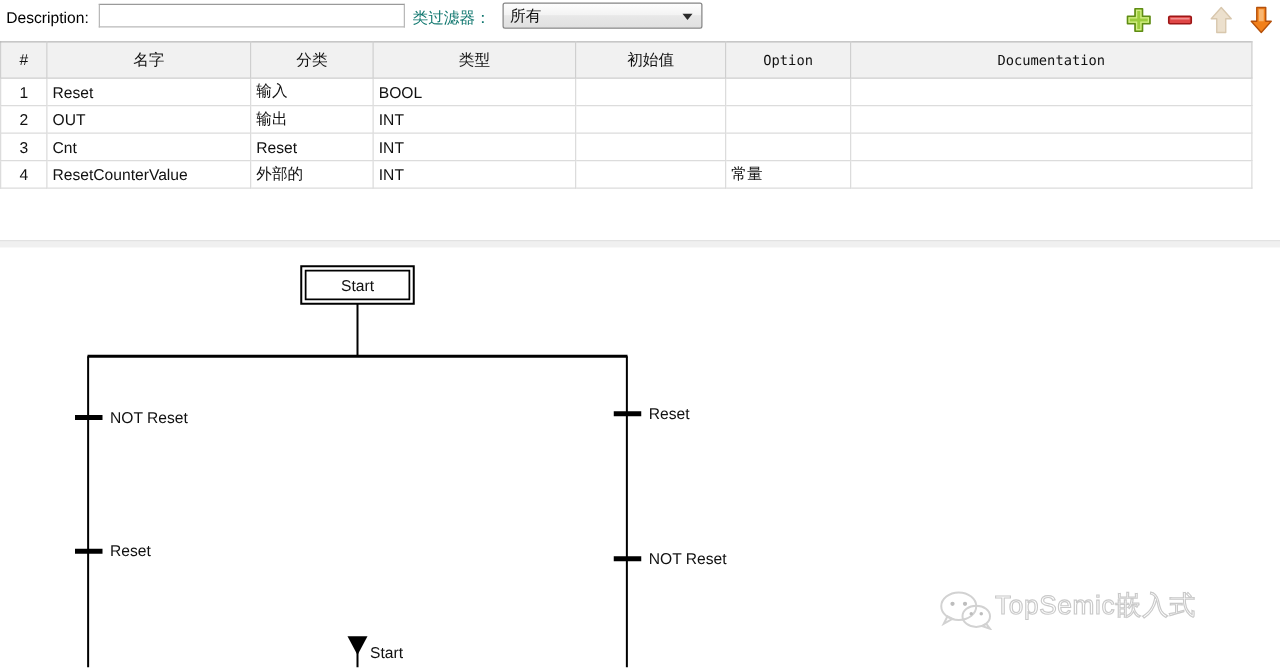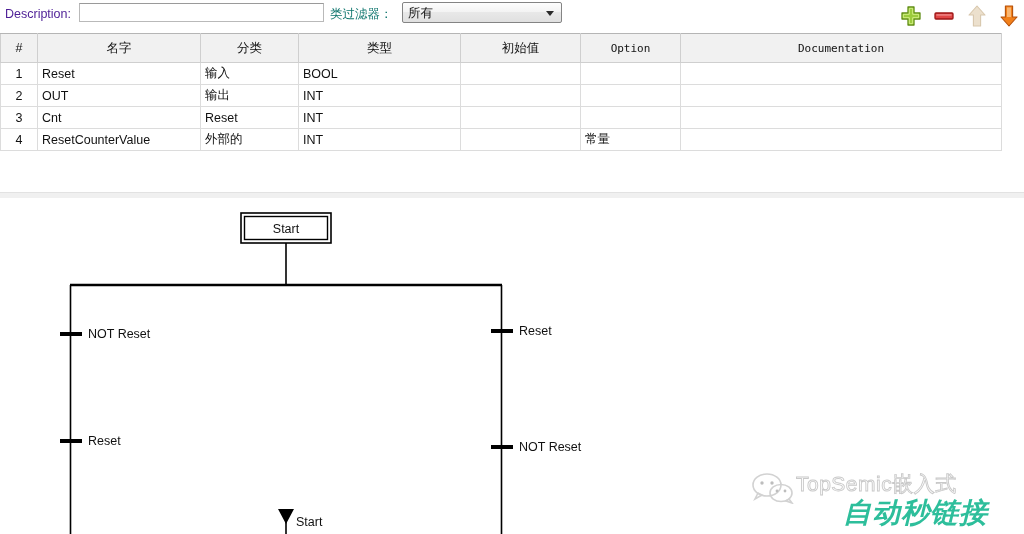--- a/index.html
+++ b/index.html
@@ -22,21 +22,21 @@
   #topbar {
     position: absolute;
     left: 0; top: 0;
     width: 1024px; height: 31px;
     background: #ffffff;
   }
   #desc-label {
     position: absolute;
     left: 5px; top: 5px;
     font-size: 12.5px;
-    color: #4c1d95;
+    color: #000000;
     line-height: 18px;
     white-space: nowrap;
   }
   #desc-input {
     position: absolute;
     left: 79px; top: 3px;
     width: 245px; height: 19px;
     border: 1px solid #b9b9b9;
     border-top-color: #9a9a9a;
     background: #ffffff;
@@ -385,14 +385,13 @@
     <ellipse cx="17" cy="13" rx="14" ry="11" fill="none" stroke="#d2d2d2" stroke-width="1.6"></ellipse>
     <path d="M8 21 L5 27 L12 23 Z" fill="none" stroke="#d2d2d2" stroke-width="1.6"></path>
     <ellipse cx="31" cy="21" rx="11" ry="8.5" fill="none" stroke="#d2d2d2" stroke-width="1.6"></ellipse>
     <path d="M39 27 L42 31 L36 29 Z" fill="none" stroke="#d2d2d2" stroke-width="1.6"></path>
     <circle cx="12" cy="11" r="1.7" fill="#bdbdbd"></circle>
     <circle cx="22" cy="11" r="1.7" fill="#bdbdbd"></circle>
     <circle cx="27" cy="19" r="1.4" fill="#bdbdbd"></circle>
     <circle cx="35" cy="19" r="1.4" fill="#bdbdbd"></circle>
   </svg>
   <div id="wm-line1">TopSemic嵌入式</div>
-  <div id="wm-line2">自动秒链接</div>
 </div>
 
 </body></html>

